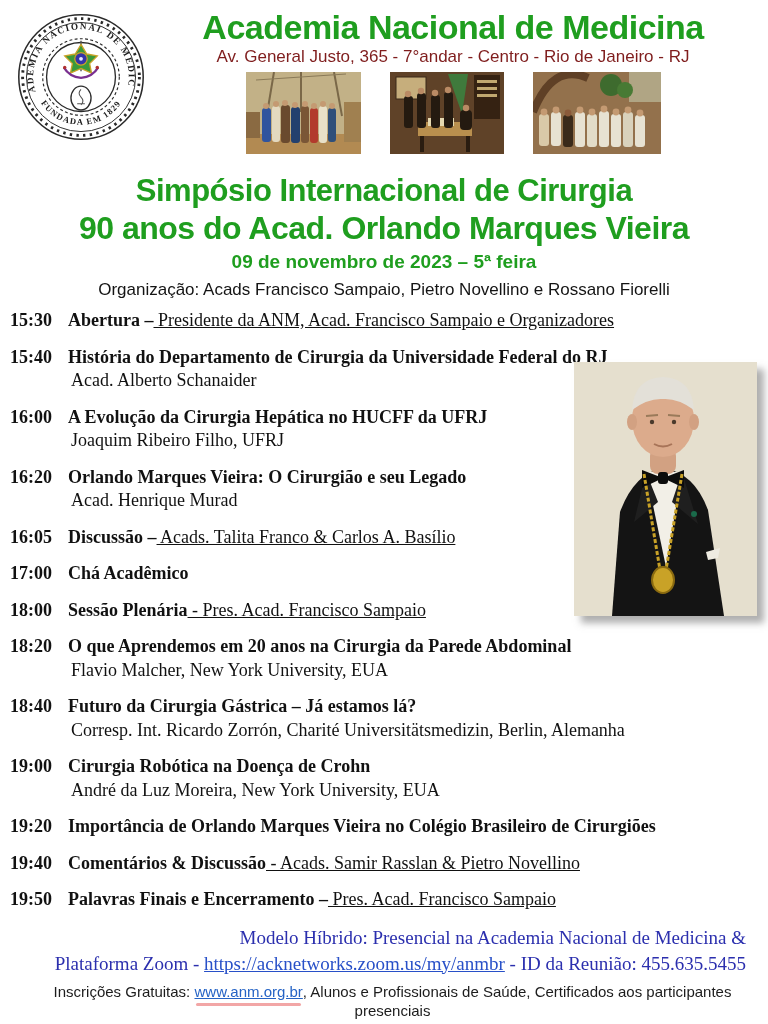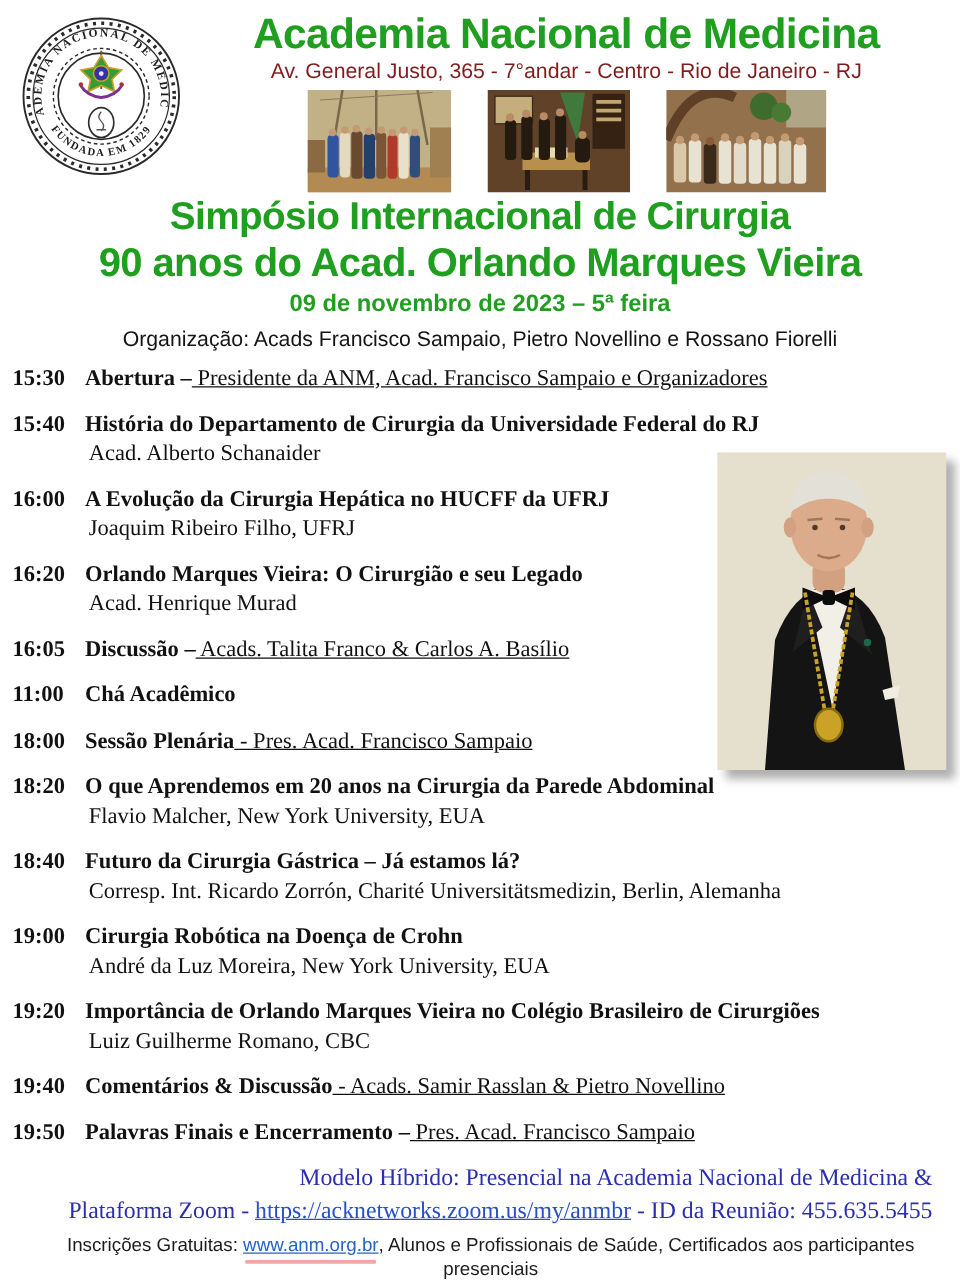--- a/index.html
+++ b/index.html
@@ -18,21 +18,21 @@
     color:#1f9e1f; line-height:40px; font-family:"Liberation Sans", sans-serif;
   }
   .anm-address { font-size:17px; color:#7f1d1d; line-height:20px; }
   .paintings {
     display:flex; justify-content:center; gap:29px;
     padding-left:138px; margin-top:5px; align-items:flex-start;
   }
   .painting { height:82px; display:block; }
   
   .title-block { text-align:center; }
-  .t1 { font-size:31px; font-weight:bold; color:#1f9e1f; line-height:37px; margin-top:0; letter-spacing:-0.5px; }
+  .t1 { font-size:31px; font-weight:bold; color:#1f9e1f; line-height:37px; margin-top:18px; letter-spacing:-0.5px; }
   .t2 { font-size:32px; font-weight:bold; color:#1f9e1f; line-height:38px; letter-spacing:-0.5px; }
   .date-line { font-size:19px; font-weight:bold; color:#1f9e1f; line-height:24px; margin-top:3px; }
   .org-line { font-size:17px; color:#141414; line-height:22px; margin-top:5px; margin-bottom:8px; }
   
   .schedule {
     padding:0 6px 0 10px;
     font-family:"Liberation Serif", serif; font-size:18px; color:#111;
   }
   .srow { display:flex; margin-bottom:13px; }
   .stime { flex:none; width:58px; font-weight:bold; line-height:23.5px; }
@@ -227,21 +227,21 @@
       <span class="stime">16:20</span>
       <span class="scontent"><span class="stitle">Orlando Marques Vieira: O Cirurgião e seu Legado</span><span class="sdetail"></span><span class="speaker">Acad. Henrique Murad</span></span>
     </div>
 
     <div class="srow">
       <span class="stime">16:05</span>
       <span class="scontent"><span class="stitle">Discussão –</span><span class="sdetail"> Acads. Talita Franco &amp; Carlos A. Basílio</span></span>
     </div>
 
     <div class="srow">
-      <span class="stime">11:00</span>
+      <span class="stime">17:00</span>
       <span class="scontent"><span class="stitle">Chá Acadêmico</span><span class="sdetail"></span></span>
     </div>
 
     <div class="srow">
       <span class="stime">18:00</span>
       <span class="scontent"><span class="stitle">Sessão Plenária</span><span class="sdetail"> - Pres. Acad. Francisco Sampaio</span></span>
     </div>
 
     <div class="srow">
       <span class="stime">18:20</span>
@@ -253,21 +253,21 @@
       <span class="scontent"><span class="stitle">Futuro da Cirurgia Gástrica – Já estamos lá?</span><span class="sdetail"></span><span class="speaker">Corresp. Int. Ricardo Zorrón, Charité Universitätsmedizin, Berlin, Alemanha</span></span>
     </div>
 
     <div class="srow">
       <span class="stime">19:00</span>
       <span class="scontent"><span class="stitle">Cirurgia Robótica na Doença de Crohn</span><span class="sdetail"></span><span class="speaker">André da Luz Moreira, New York University, EUA</span></span>
     </div>
 
     <div class="srow">
       <span class="stime">19:20</span>
-      <span class="scontent"><span class="stitle">Importância de Orlando Marques Vieira no Colégio Brasileiro de Cirurgiões</span><span class="sdetail"></span><span class="speaker">Luiz Guilherme Romano, CBC</span></span>
+      <span class="scontent"><span class="stitle">Importância de Orlando Marques Vieira no Colégio Brasileiro de Cirurgiões</span><span class="sdetail"></span></span>
     </div>
 
     <div class="srow">
       <span class="stime">19:40</span>
       <span class="scontent"><span class="stitle">Comentários &amp; Discussão</span><span class="sdetail"> - Acads. Samir Rasslan &amp; Pietro Novellino</span></span>
     </div>
 
     <div class="srow">
       <span class="stime">19:50</span>
       <span class="scontent"><span class="stitle">Palavras Finais e Encerramento –</span><span class="sdetail"> Pres. Acad. Francisco Sampaio</span></span>

